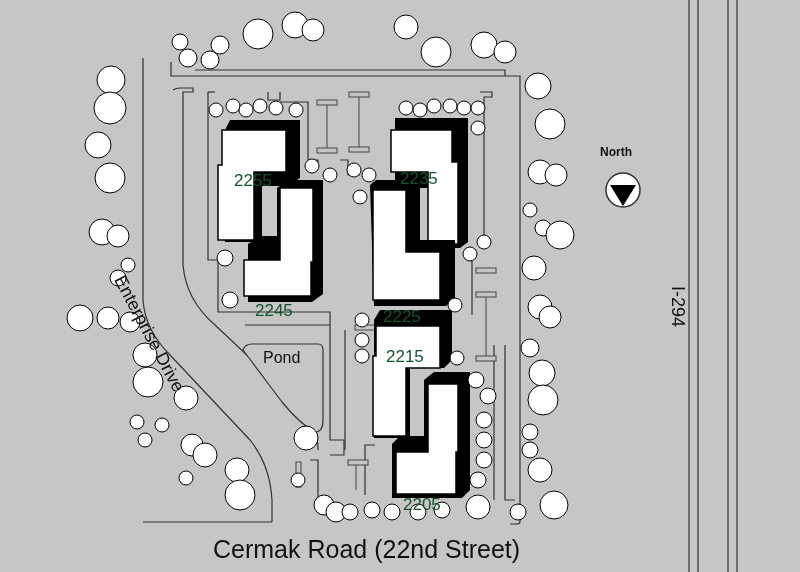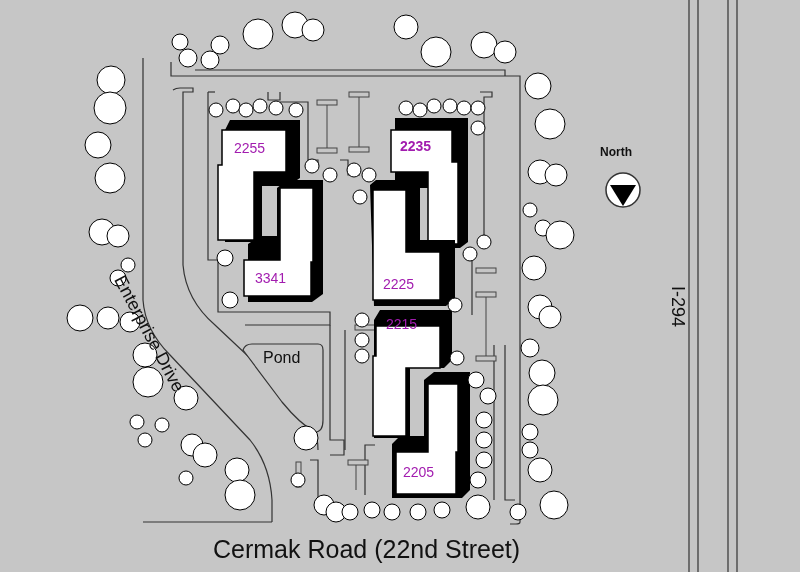--- a/index.html
+++ b/index.html
@@ -8,22 +8,22 @@
     background: #c6c6c6;
     font-family: "Liberation Sans", sans-serif;
     position: relative;
   }
   #map { position: absolute; left: 0; top: 0; width: 800px; height: 572px; }
   .label {
     position: absolute; color: #111; white-space: nowrap;
     font-family: "Liberation Sans", sans-serif;
   }
   .bldg-label {
-    position: absolute; font-size: 14px; color: #a21caf;
-    font-family: "Liberation Sans", sans-serif; letter-spacing: 0px;
+    position: absolute; font-size: 17px; color: #14532d;
+    font-family: "Liberation Sans", sans-serif; letter-spacing: 0px; margin-top: 31px;
   }
 </style>
 </head>
 <body>
 
 <svg id="map" width="800" height="572" viewBox="0 0 800 572" xmlns="http://www.w3.org/2000/svg">
   <defs>
     <g id="tree">
       <circle cx="2" cy="-2" r="1" fill="#000"></circle>
     </g>
@@ -228,22 +228,22 @@
     </g>
   </g>
 
   <g>
     <circle cx="623" cy="190" r="17" fill="#fff" stroke="#333" stroke-width="1.5"></circle>
     <path d="M610 185 L636 185 L623 206 Z" fill="#000"></path>
   </g>
 </svg>
 
 <span class="bldg-label" style="left:234px;top:140px;">2255</span>
-<span class="bldg-label" style="left:255px;top:270px;">3341</span>
-<span class="bldg-label" style="left:400px;top:138px;font-weight:bold;">2235</span>
+<span class="bldg-label" style="left:255px;top:270px;">2245</span>
+<span class="bldg-label" style="left:400px;top:138px;">2235</span>
 <span class="bldg-label" style="left:383px;top:276px;">2225</span>
 <span class="bldg-label" style="left:386px;top:316px;">2215</span>
 <span class="bldg-label" style="left:403px;top:464px;">2205</span>
 
 <span class="label" style="left:263px;top:349px;font-size:16px;">Pond</span>
 <span class="label" style="left:128px;top:272px;font-size:18px;transform:rotate(62deg);transform-origin:left top;">Enterprise Drive</span>
 <span class="label" style="left:213px;top:535px;font-size:25px;">Cermak Road (22nd Street)</span>
 <span class="label" style="left:688px;top:286px;font-size:18px;transform:rotate(90deg);transform-origin:left top;">I-294</span>
 <span class="label" style="left:600px;top:145px;font-size:12px;font-weight:bold;">North</span>
 

